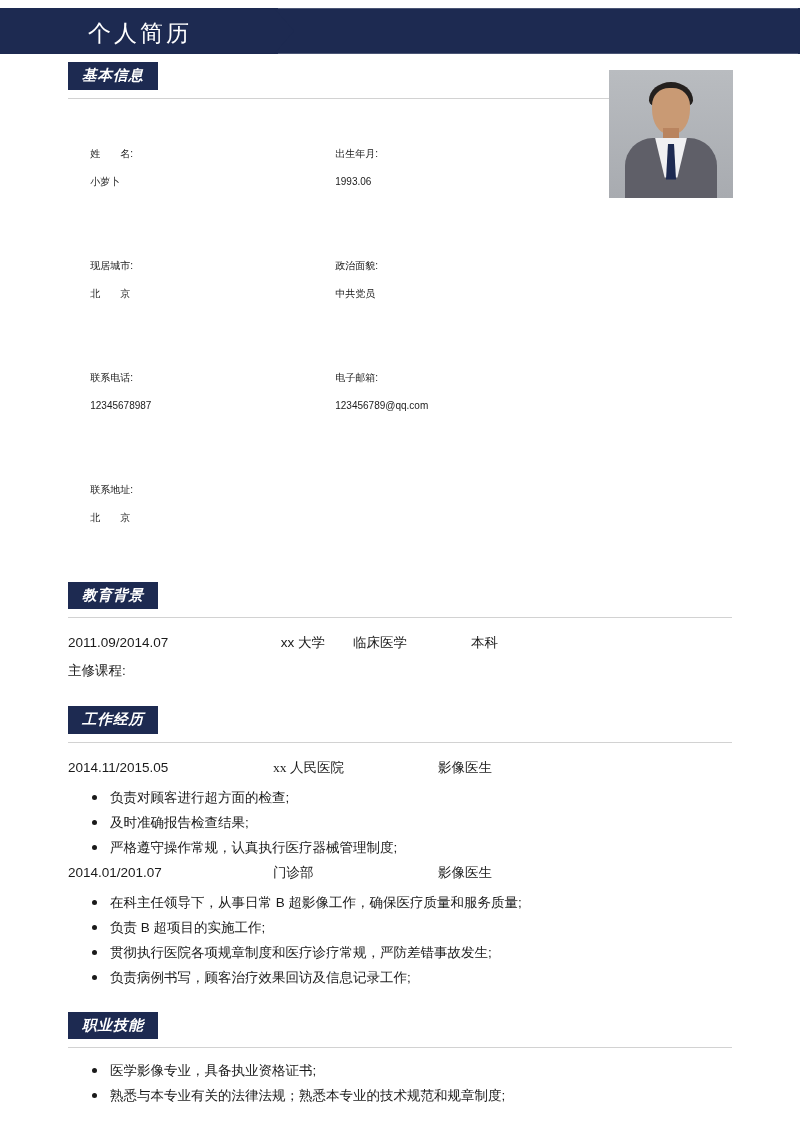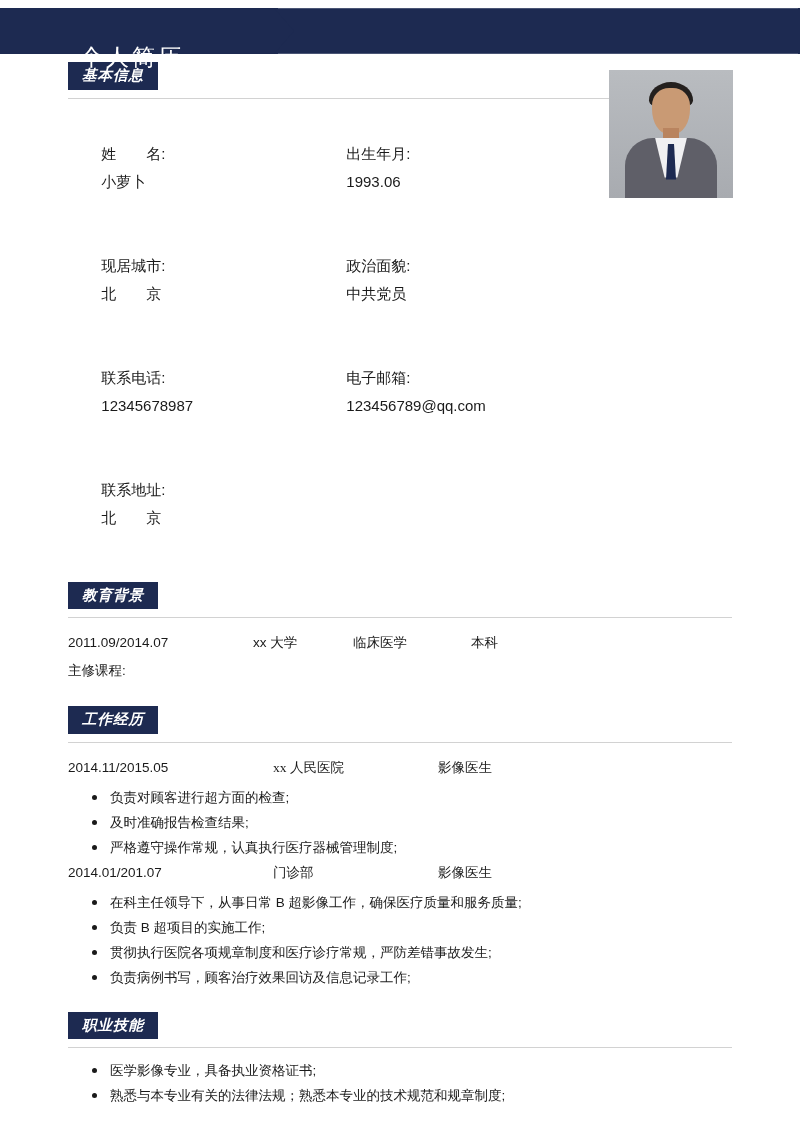--- a/index.html
+++ b/index.html
@@ -54,28 +54,27 @@
     top: 8px;
     width: 520px;
     height: 46px;
     background: #1d2a51;
     border-top: 1px solid #4a5575;
     border-bottom: 1px solid #4a5575;
     box-sizing: border-box;
   }
   .header-title {
     position: absolute;
-    left: 80px;
+    left: 88px;
     top: 18px;
     font-size: 23px;
     letter-spacing: 3px;
     color: #ffffff;
     font-weight: 400;
     z-index: 5;
-    margin-top: 24px;
   }
 
   
   .content {
     position: relative;
     padding: 0 68px;
   }
 
   .section-tag {
     display: inline-block;
@@ -94,21 +93,21 @@
 
   .rule {
     border: none;
     border-top: 1px solid #d2d2d2;
     margin: 8px 0 0 0;
   }
 
   .basic-info {
     margin-top: 13px;
     position: relative;
-    font-size: 15px;
+    font-size: 10px;
     line-height: 28px;
   }
   .info-row {
     display: flex;
   }
   .info-col {
     width: 245px;
     white-space: pre;
   }
   .info-col.wide {
@@ -128,21 +127,21 @@
     overflow: hidden;
   }
 
   .edu-line, .job-line {
     font-size: 13.5px;
     line-height: 26px;
     display: flex;
     white-space: pre;
   }
   .edu-date { width: 185px; }
-  .edu-school { width: 100px; }
+  .edu-school { width: 100px; text-align: center; }
   .edu-major { width: 118px; }
   .edu-degree { width: 80px; }
   .edu-course { padding-top: 2px; }
 
   .job-date { width: 205px; }
   .job-org { width: 165px; font-family: Liberation Serif, serif; }
   .job-role { width: 120px; }
 
   ul.bullets {
     list-style: none;

